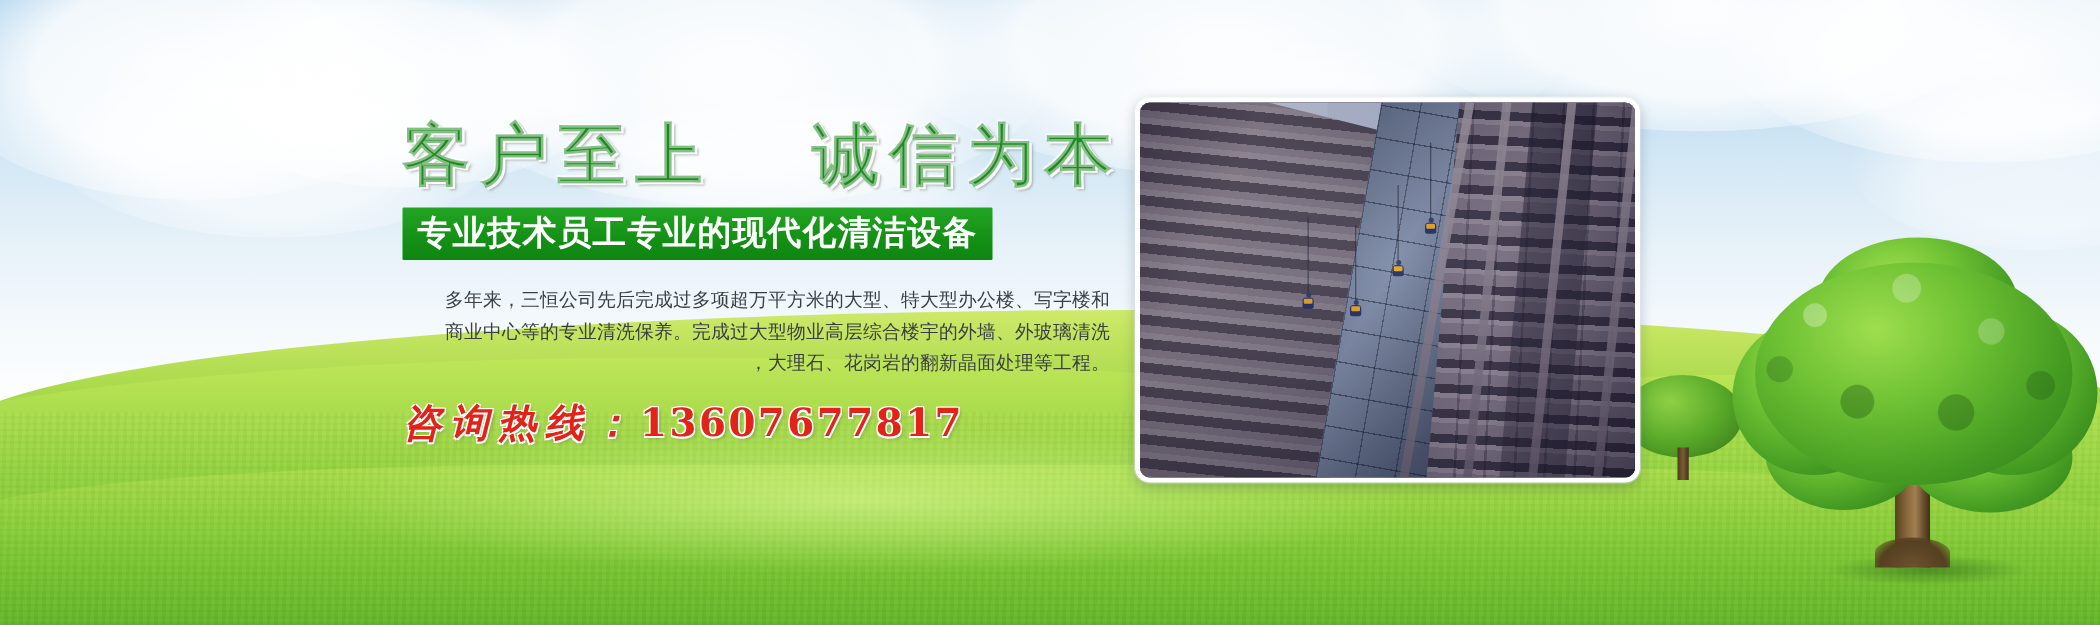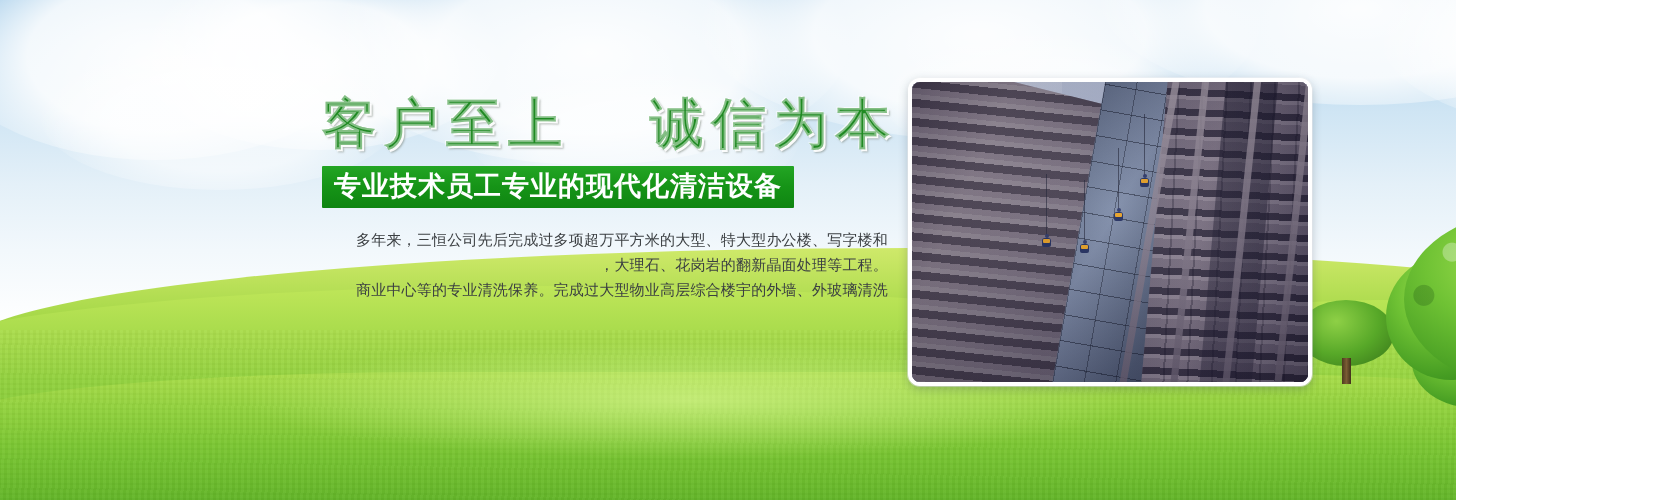--- a/index.html
+++ b/index.html
@@ -5,21 +5,21 @@
   * { margin:0; padding:0; box-sizing:border-box; }
   html, body {
     width:1680px; height:500px;
     overflow:hidden;
     font-family:"DejaVu Sans", sans-serif;
   }
 
   
   .banner {
     position:relative;
-    width:1456px; height:500px;
+    width:1680px; height:500px;
     overflow:hidden;
     background:#cfe6f5;
   }
 
   
   .sky {
     position:absolute; left:0; top:0; width:1680px; height:330px;
     background:
       linear-gradient(180deg,
         #9ec9e8 0%,
@@ -462,22 +462,25 @@
       <span class="gap"></span>
       <span>诚信为本</span>
     </div>
 
     <div class="greenbar">
       <div class="greenbar-text">专业技术员工专业的现代化清洁设备</div>
     </div>
 
     <div class="para">
       <p>多年来，三恒公司先后完成过多项超万平方米的大型、特大型办公楼、写字楼和</p>
+      <p>商业中心等的专业清洗保养。完成过大型物业高层综合楼宇的外墙、外玻璃清洗</p>
       <p>，大理石、花岗岩的翻新晶面处理等工程。</p>
-      <p>商业中心等的专业清洗保养。完成过大型物业高层综合楼宇的外墙、外玻璃清洗</p>
     </div>
 
     <div class="phones">
+      <div class="phone-row-1">
+        <span class="phone-label">咨询热线：</span><span class="phone-num">13607677817</span>
+      </div>
     </div>
 
   </div>
 
 </div>
 
 </body></html>

